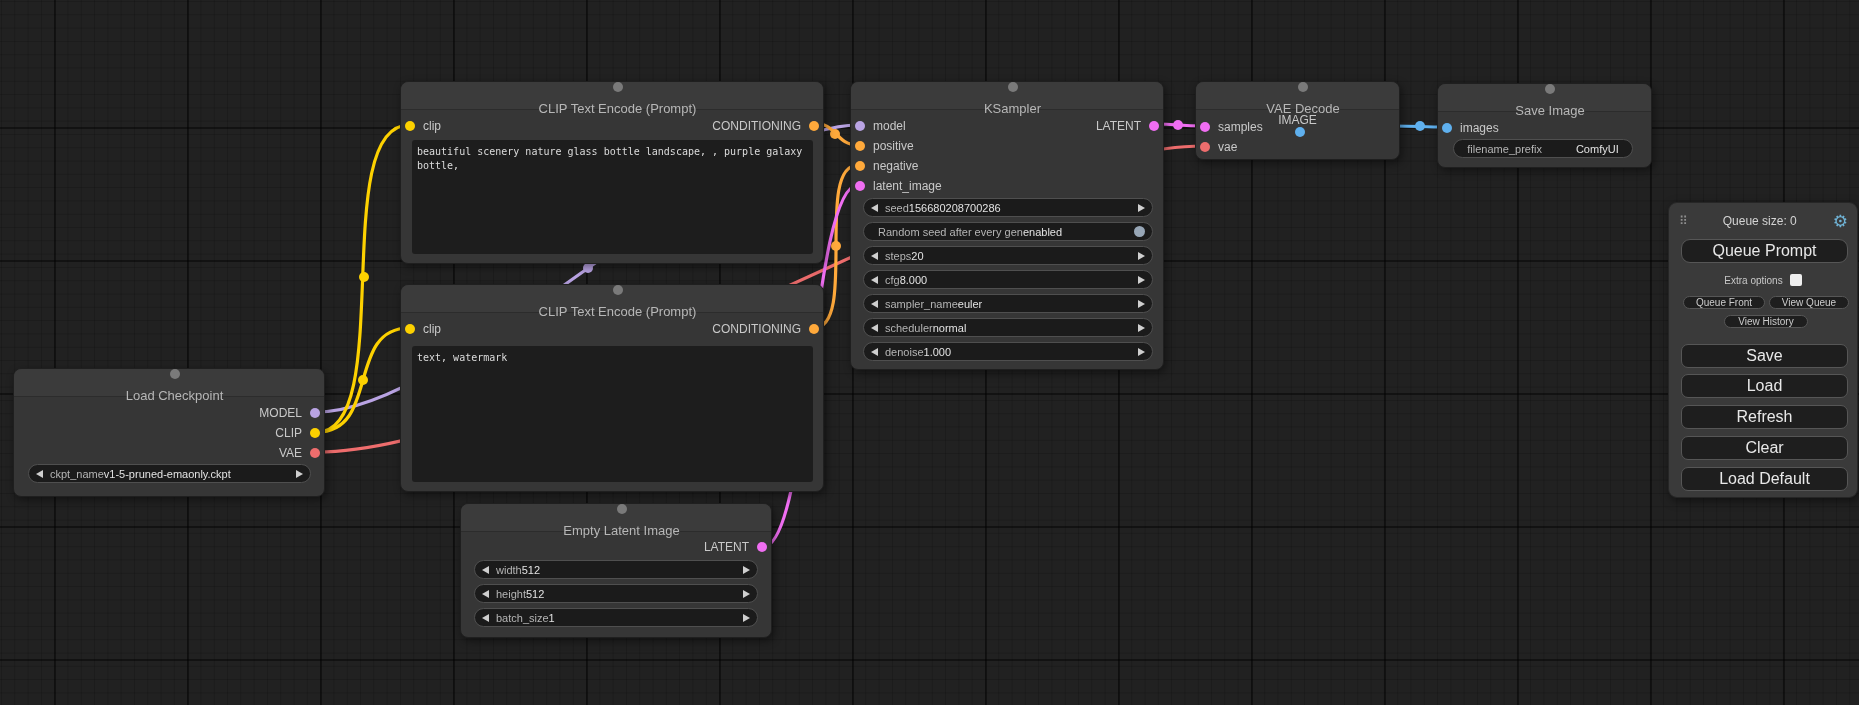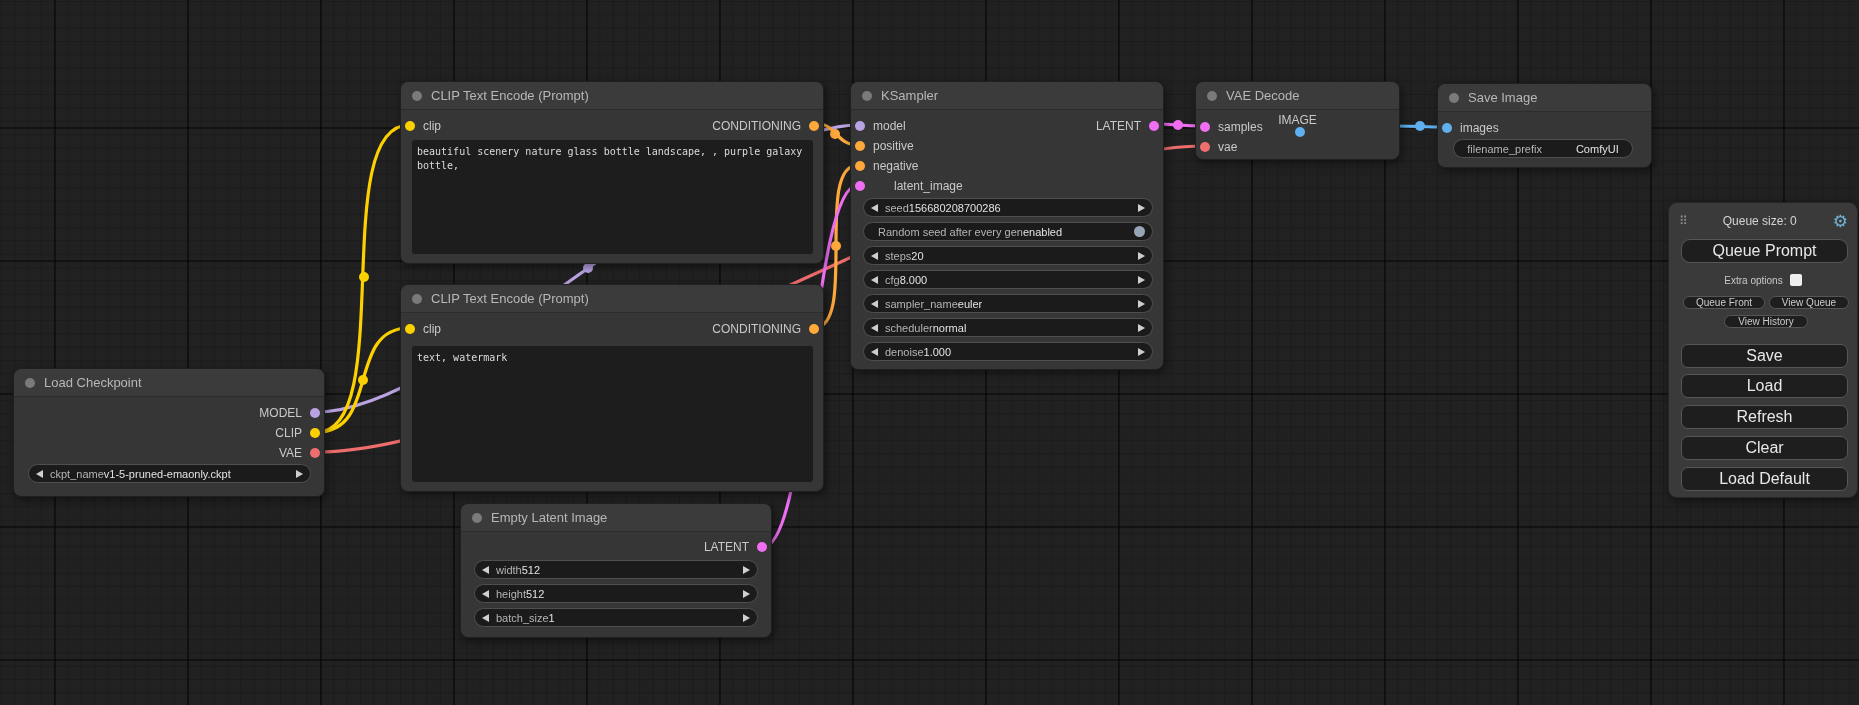--- a/index.html
+++ b/index.html
@@ -22,21 +22,21 @@
   .f-clip{fill:#fdd100}.f-model{fill:#b9a3e3}.f-vae{fill:#ee6d6d}
   .f-cond{fill:#ffa93b}.f-latent{fill:#f06ef2}.f-image{fill:#5fb0ee}
 
   .node{
     position:absolute;z-index:2;background:#363636;border:1px solid #1f1f1f;
     border-radius:8px;box-shadow:2px 3px 9px rgba(0,0,0,0.45);box-sizing:border-box;
   }
   .nheader{
     position:absolute;left:0;right:0;top:0;height:28px;background:#3b3b3b;
     border-radius:8px 8px 0 0;border-bottom:1px solid #2c2c2c;
-    display:flex;align-items:center;gap:9px;padding-left:11px;box-sizing:border-box;
+    display:flex;align-items:center;gap:9px;padding-left:11px;box-sizing:border-box;flex-direction:column;
   }
   .tdot{width:10px;height:10px;border-radius:50%;background:#7a7a7a;flex:none;}
   .ntitle{font-size:13px;color:#b7b7b7;white-space:nowrap;}
   .prow{position:absolute;left:0;right:0;height:20px;display:flex;align-items:center;}
   .pdot{width:10px;height:10px;border-radius:50%;flex:none;}
   .in .pdot{margin-left:4px;margin-right:8px;}
   .plabel{font-size:12px;color:#c9c9c9;white-space:nowrap;}
   .out{justify-content:flex-end;}
   .out .pdot{margin-right:4px;margin-left:8px;}
   .c-clip{background:#fdd100}.c-model{background:#b9a3e3}.c-vae{background:#ee6d6d}
@@ -202,21 +202,21 @@
         <span class="pdot c-latent"></span>
       </div>
     <div class="prow in" style="top:74px;">
         <span class="pdot c-cond"></span>
         <span class="plabel">negative</span>
       </div>
     <div class="prow in" style="top:54px;">
         <span class="pdot c-cond"></span>
         <span class="plabel">positive</span>
       </div>
-    <div class="prow in" style="top:94px;gap:21px;">
+    <div class="prow in" style="top:94px;">
         <span class="pdot c-latent"></span>
         <span class="plabel">latent_image</span>
       </div>
 
     <div class="pill" style="left:12px;top:116px;width:290px;">
       <span class="arr-l"></span>
       <span class="wlabel">seed</span>
       <span class="wvalue">156680208700286</span>
       <span class="arr-r"></span>
     </div>

